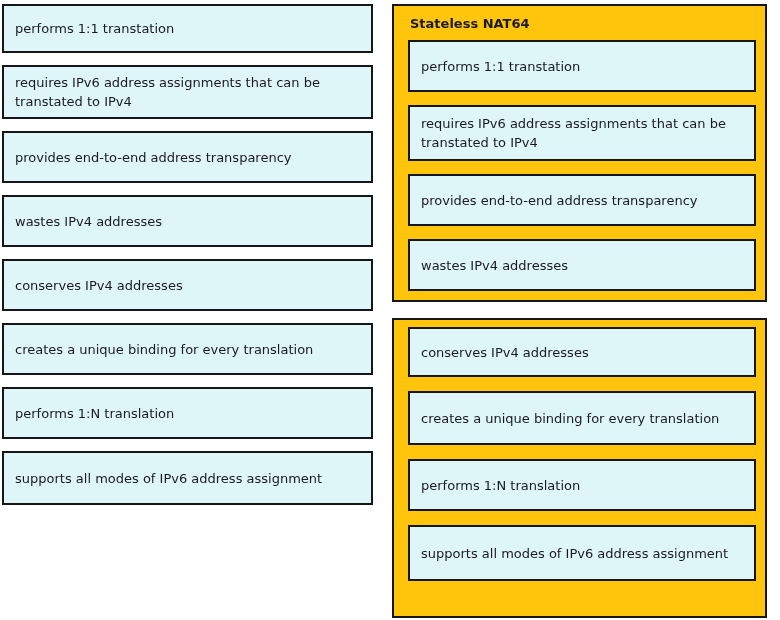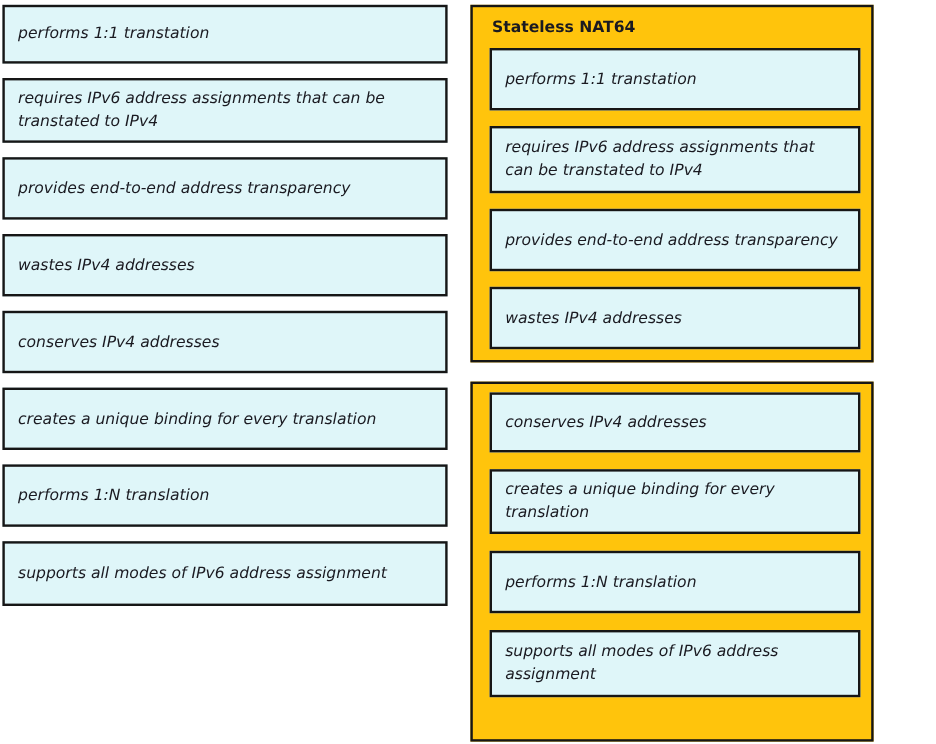--- a/index.html
+++ b/index.html
@@ -22,32 +22,32 @@
   
   .source-col{
     position:absolute;left:2px;top:4px;width:371px;
     display:flex;flex-direction:column;gap:12px;
   }
   .opt{
     background:var(--item-fill);
     border:2px solid var(--border);
     display:flex;align-items:center;
     padding:0 12px 0 11px;
-    font-size:13px;line-height:19px;font-style:italic;
+    font-size:13px;line-height:19px;
   }
   .source-col .opt{height:52px;}
   .source-col .opt:nth-child(1){height:49px;}
   .source-col .opt.two{height:54px;}
 
   
   .target-col{position:absolute;left:392px;top:4px;width:385px;}
   .dropzone{
     background:var(--container-fill);
     border:2px solid var(--border);
-    width:336px;
+    width:375px;
     position:absolute;left:0;
     padding:7px 9px 0 14px;
   }
   .dropzone.stateless{top:0;height:298px;}
   .dropzone.stateful{top:314px;height:300px;}
   .zone-title{
     font-size:13px;font-weight:bold;
     padding:3px 0 9px 2px;
   }
   .zone-items{display:flex;flex-direction:column;}

